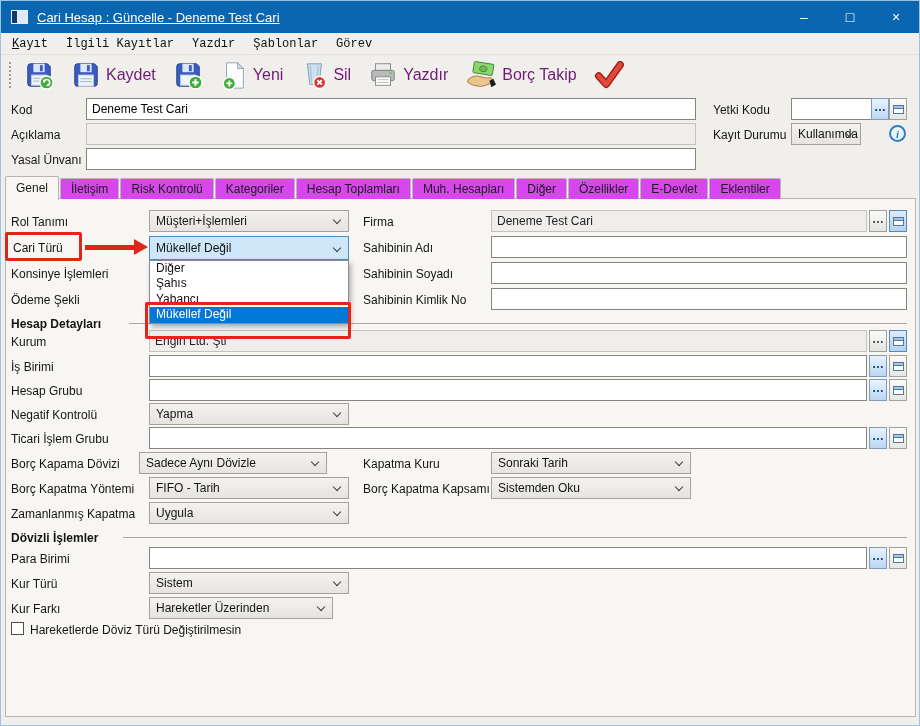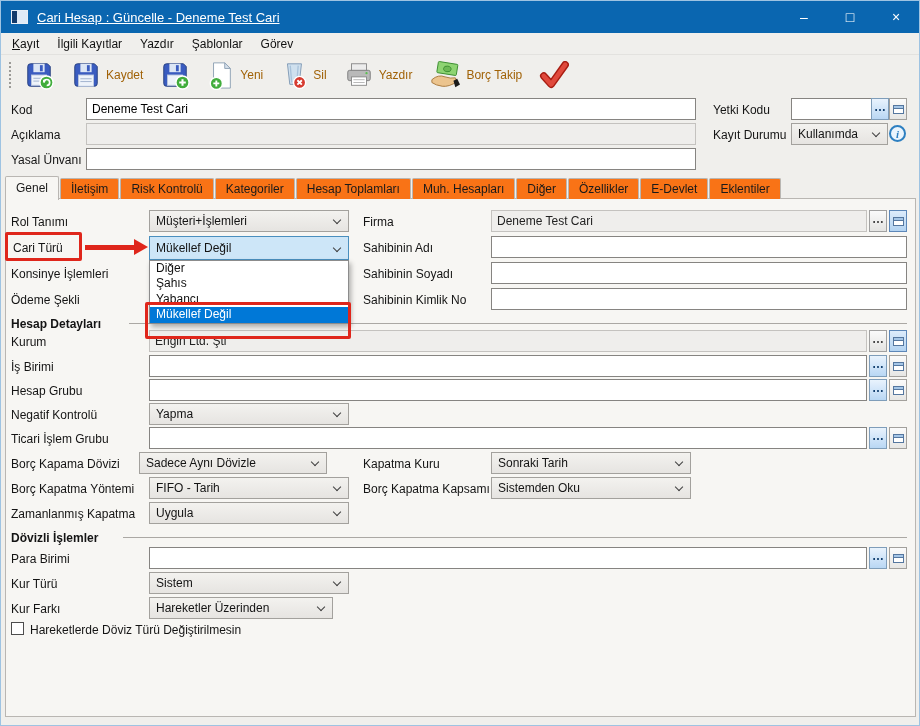--- a/index.html
+++ b/index.html
@@ -14,29 +14,29 @@
     background:#0a66b0; display:flex; align-items:center; color:#fff; }
   .app-icon { width:17px; height:14px; margin-left:10px; border:1px solid #e8eef5;
     background:linear-gradient(90deg,#123a6b 35%,#dfeaf6 35%); }
   .titletext { margin-left:9px; font-size:13px; white-space:nowrap;text-decoration:underline; }
   .wincontrols { position:absolute; right:0; top:0; height:32px; display:flex; }
   .wbtn { width:46px; height:32px; display:flex; align-items:center; justify-content:center;
     font-size:14px; color:#fff; cursor:default; }
   
   .menubar { position:absolute; left:0; top:32px; width:100%; height:22px;
     background:#f0efec; display:flex; align-items:center; padding-left:2px;
-    border-bottom:1px solid #e3e2df; }
+    border-bottom:1px solid #e3e2df;font-family:Liberation Mono, monospace; }
   .menu-item { font-size:12px; padding:0 9px; color:#111; height:22px; line-height:22px; }
   .menu-item.accel::first-letter { text-decoration:underline; }
   
   .toolbar { position:absolute; left:0; top:55px; width:100%; height:38px;
     display:flex; align-items:center; padding-left:8px; }
   .tb-gripper { width:4px; height:26px; border-left:2px dotted #9b9a97; margin-right:9px; }
   .tb-item { display:flex; align-items:center; gap:5px; margin-right:13px; padding:2px; }
-  .tb-label { font-size:12px; color:#a16207; white-space:nowrap; }
+  .tb-label { font-size:16px; color:#701a75; white-space:nowrap; }
   .tb-item svg { display:block; }
   
   .lbl { position:absolute; font-size:12px; color:#141414; white-space:nowrap; }
   .lbl.b { font-weight:bold; }
   .tfield { position:absolute; height:22px; border:1px solid #868481; background:#fff;
     font:12px "Liberation Sans", sans-serif; padding:0 5px; outline:none; }
   .dfield { position:absolute; height:22px; border:1px solid #c4c2bf; background:#efeeec;
     display:flex; align-items:center; padding:0 5px; font-size:12px; color:#222; }
   .fieldrow { position:absolute; height:22px; display:flex; align-items:stretch; gap:2px; }
   .fr-input { flex:1; min-width:0; border:1px solid #868481; background:#fff;
@@ -59,21 +59,21 @@
   .combo .chev { position:absolute; right:8px; top:6px; width:6px; height:6px;
     border-right:1.5px solid #3f3f3f; border-bottom:1.5px solid #3f3f3f; transform:rotate(45deg); }
   .combo.focused { background:#cde6f8; border-color:#4a8fbe; z-index:4; }
   .infoicon { position:absolute; width:17px; height:17px; border-radius:50%;
     border:2px solid #2d7fc1; background:#eaf4fd; color:#2d7fc1; font-size:11px; font-weight:bold;
     font-family:"Liberation Serif", serif; display:flex; align-items:center; justify-content:center; font-style:italic; }
   .checkbox { position:absolute; width:13px; height:13px; border:1px solid #4d4d4d; background:#fff; }
   .groupline { position:absolute; height:1px; background:#aba8a4; }
   
   .tabstrip { position:absolute; left:4px; top:174px; height:24px; display:flex; align-items:flex-end; z-index:2; }
-  .tab { height:21px; line-height:20px; padding:0 10px; font-size:12px; background:#f97316;
+  .tab { height:21px; line-height:20px; padding:0 10px; font-size:12px; background:#d946ef;
     border:1px solid #b9b6b2; border-bottom:none; margin-right:1px; color:#1a1a1a;
     border-top-left-radius:2px; border-top-right-radius:2px; }
   .tab.active { height:24px; line-height:23px; background:#f7f6f3; margin-bottom:-1px; z-index:3; position:relative; }
   .panel { position:absolute; left:4px; top:197px; width:911px; height:519px;
     background:#f7f6f3; border:1px solid #b9b6b2; z-index:0; }
   
   .dropdown { position:absolute; left:148px; top:259px; width:200px; background:#fff;
     border:1px solid #8c8c8c; box-shadow:2px 3px 5px rgba(0,0,0,.3); z-index:5; }
   .dd-item { height:15.4px; line-height:15.4px; font-size:12px; padding:0 6px; color:#111; white-space:nowrap; }
   .dd-item.sel { background:#0078d7; color:#fff; }
@@ -206,21 +206,21 @@
   <span class="lbl" style="left:712px;top:102px">Yetki Kodu</span>
   <div class="fieldrow" style="left:790px;top:97px;width:116px;gap:0">
     <input class="fr-input" style="border-right: none;" value="">
     <span class="btn-dots">…</span>
     <span class="btn-win">
         <span class="glyph-win"></span>
       </span>
   </div>
 
   <span class="lbl" style="left:712px;top:127px">Kayıt Durumu</span>
-  <div class="combo" style="left:790px;top:122px;width:97px">
+  <div class="combo" style="left:790px;top:122px;width:70px">
     <span>Kullanımda</span>
     <span class="chev"></span>
   </div>
   <span class="infoicon" style="left:888px;top:124px">i</span>
 
   <div class="panel"></div>
   <div class="tabstrip">
     <span class="tab active">Genel</span>
     <span class="tab">İletişim</span>
     <span class="tab">Risk Kontrolü</span>

